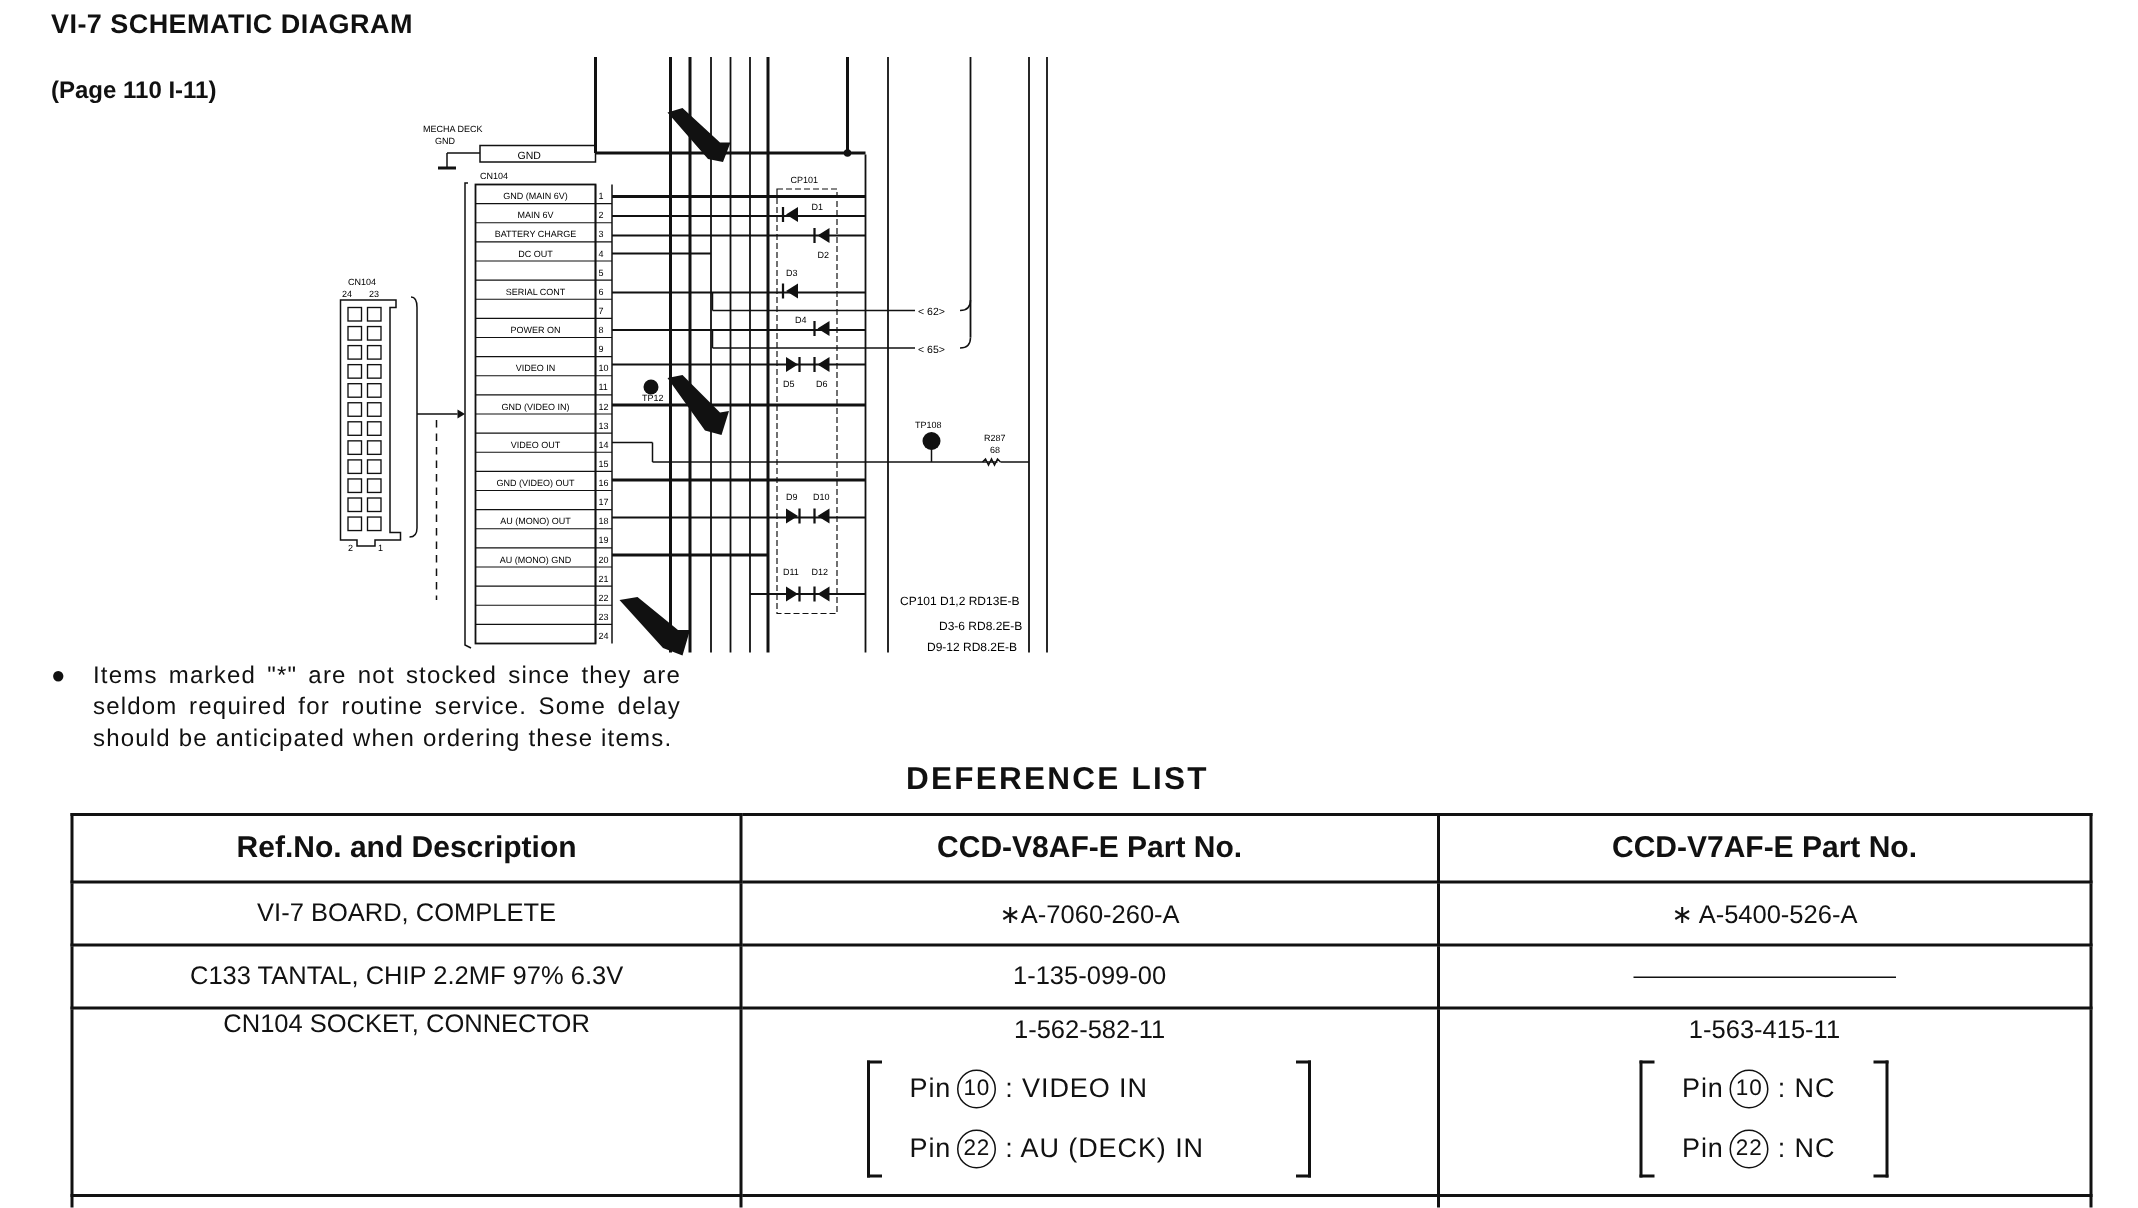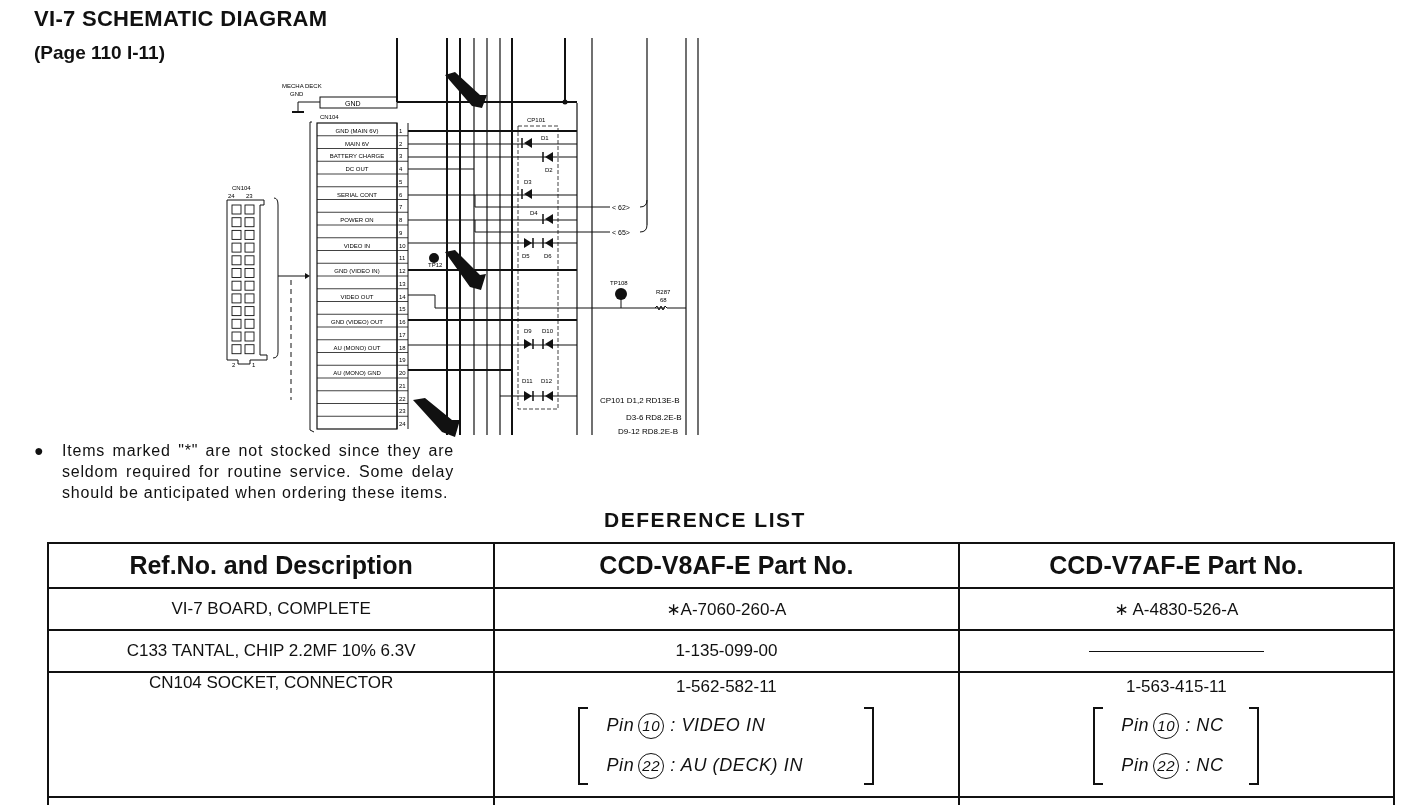--- a/index.html
+++ b/index.html
@@ -1,30 +1,30 @@
 <!DOCTYPE html>
 <html><head>
 <meta charset="utf-8">
 <style>
   html, body { margin:0; padding:0; background:#ffffff; }
   body { width:1425px; height:805px; position:relative; overflow:hidden; color:#111; font-family:"Liberation Sans", sans-serif; }
-  .title1 { position:absolute; left:34px; top:6px; font-size:22px; font-weight:bold; letter-spacing:0.3px; }
-  .title2 { position:absolute; left:34px; top:42px; font-size:19px; font-weight:bold; }
+  .title1 { position:absolute; left:34px; top:6px; font-size:18px; font-weight:bold; letter-spacing:0.3px; }
+  .title2 { position:absolute; left:34px; top:52px; font-size:16px; font-weight:bold; }
   .schematic { position:absolute; left:220px; top:35px; width:500px; height:405px; }
   .note { position:absolute; left:34px; top:440px; width:420px; font-size:16px; line-height:21px; letter-spacing:0.8px; text-align:justify; }
   .note .bullet { position:absolute; left:0; top:0; font-size:16px; }
   .note .text { margin-left:28px; display:block; }
   .list-title { position:absolute; left:604px; top:508px; font-size:21px; font-weight:bold; letter-spacing:1.5px; }
   table.diff { position:absolute; left:47px; top:542px; width:1348px; border-collapse:collapse; }
   table.diff th, table.diff td { border:2px solid #111; text-align:center; font-size:17px; padding:0; }
-  table.diff th { height:43px; font-size:25px; font-weight:bold; }
+  table.diff th { height:43px; font-size:20px; font-weight:bold; }
   table.diff td { height:40px;border-radius:14px; }
   .col1 { width:445px; } .col2 { width:463px; } .col3 { width:434px; }
   td.left { text-align:left; padding-left:24px; vertical-align:top; padding-top:10px; }
-  .pinblock { display:inline-block; position:relative; padding:2px 28px; text-align:left; margin-top:6px;font-style:italic; }
+  .pinblock { display:inline-block; position:relative; padding:2px 28px; text-align:left; margin-top:6px; }
   .pinblock .br-l, .pinblock .br-r { position:absolute; top:4px; bottom:2px; width:8px; border:2px solid #111; }
   .pinblock .br-l { left:0; border-right:none; }
   .pinblock .br-r { right:0; border-left:none; }
   .pinline { line-height:40px; font-size:18px; letter-spacing:0.6px; white-space:nowrap; }
   .circ { display:inline-block; width:24px; height:24px; border:1.5px solid #111; border-radius:50%; text-align:center; line-height:24px; font-size:15px; margin:0 6px 0 4px; vertical-align:middle; }
   .partno { display:block; padding-top:4px; }
   .dash { display:inline-block; width:175px; border-top:1.5px solid #111; vertical-align:middle; }
 </style>
 </head>
 <body>
@@ -263,24 +263,24 @@
     <tr>
       <th class="col1">Ref.No. and Description</th>
       <th class="col2">CCD-V8AF-E  Part No.</th>
       <th class="col3">CCD-V7AF-E  Part No.</th>
     </tr>
   </thead>
   <tbody>
     <tr>
       <td>VI-7 BOARD, COMPLETE</td>
       <td>∗A-7060-260-A</td>
-      <td>∗ A-4830-526-A</td>
+      <td>∗ A-5400-526-A</td>
     </tr>
     <tr>
-      <td>C133  TANTAL, CHIP 2.2MF 10% 6.3V</td>
+      <td>C133  TANTAL, CHIP 2.2MF 97% 6.3V</td>
       <td>1-135-099-00</td>
       <td><span class="dash"></span></td>
     </tr>
     <tr style="height:125px;">
       <td class="left" style="height:122px;">CN104   SOCKET, CONNECTOR</td>
       <td style="vertical-align:top;">
         <span class="partno">1-562-582-11</span>
         <span class="pinblock" style="width:240px;">
           <span class="br-l"></span>
           <span class="br-r"></span>

